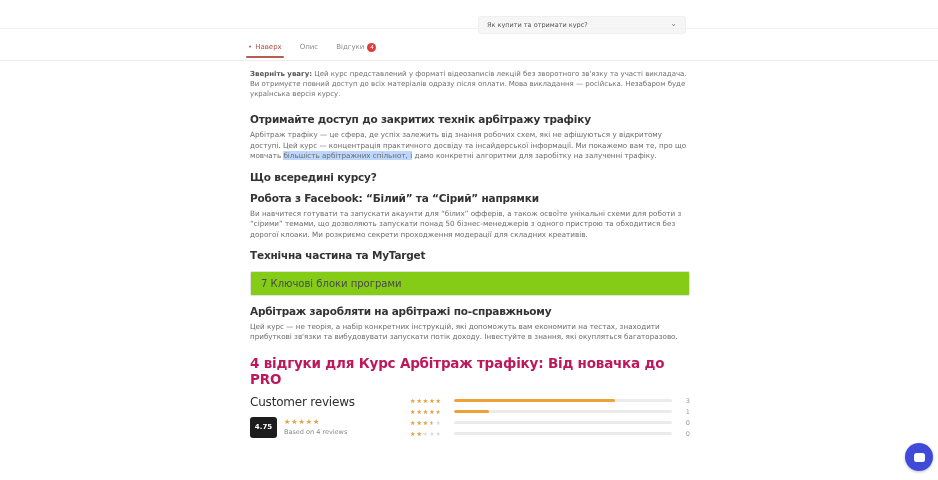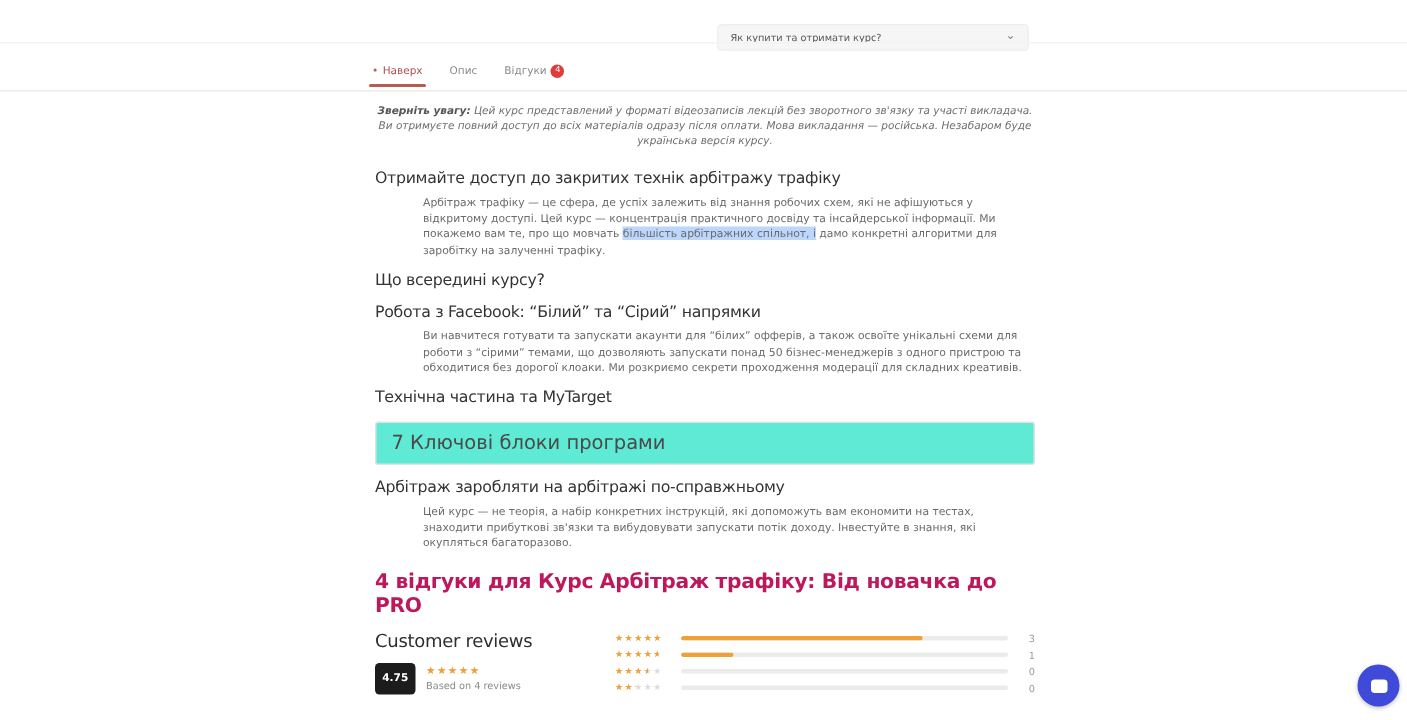--- a/index.html
+++ b/index.html
@@ -20,28 +20,28 @@
   .tab { font-size:7px; color:#8a8a8a; display:flex; align-items:center; gap:3px; cursor:pointer; position:relative; padding-bottom:6px; }
   .tab.active { color:#a8524a; }
   .tab.active .bullet { color:#b85c52; }
   .tab.active::after { content:""; position:absolute; left:-2px; right:-2px; bottom:-1px; height:2px; background:#b85c52; border-radius:1px; }
   .tab-badge { background:#e23b3b; color:#fff; border-radius:50%; width:9px; height:9px;
     font-size:5.5px; display:inline-flex; align-items:center; justify-content:center; }
   .tabs-line { position:absolute; left:0; top:60px; width:100%; border-top:1px solid #ececec; }
 
   
   .content { position:absolute; left:250px; top:70px; width:440px; }
-  .notice { font-size:7px; line-height:1.4; font-style:italic; color:#6e6e6e; margin-bottom:14px;text-align:center; }
+  .notice { font-size:7px; line-height:1.4; color:#6e6e6e; margin-bottom:14px; }
   .notice b { color:#555; }
-  h2.sec { font-size:10.5px; font-weight:normal; color:#333; margin:9px 0 5px 0; letter-spacing:-0.2px; }
-  p.sec-body { font-size:7.2px; line-height:1.45; color:#6b6b6b; margin-bottom:6px;margin-left:32px; }
+  h2.sec { font-size:10.5px; font-weight:bold; color:#333; margin:9px 0 5px 0; letter-spacing:-0.2px; }
+  p.sec-body { font-size:7.2px; line-height:1.45; color:#6b6b6b; margin-bottom:6px; }
   .hl { background:#bcd6fc; }
 
-  .accordion { border:1px solid #e2e2e2; border-radius:2px; background:#5eead4;
-    padding:6px 10px; margin:10px 0 4px 0; font-size:13px; color:#4a4a4a; cursor:pointer; }
+  .accordion { border:1px solid #e2e2e2; border-radius:2px; background:#84cc16;
+    padding:6px 10px; margin:10px 0 4px 0; font-size:10px; color:#4a4a4a; cursor:pointer; }
 
   .reviews-title { font-size:13.5px; font-weight:bold; color:#be185d; margin:12px 0 8px 0; letter-spacing:-0.2px; }
 
   
   .cr-wrap { display:flex; align-items:flex-start; }
   .cr-left { width:160px; }
   .cr-left h3 { font-size:12px; font-weight:normal; color:#2e2e2e; margin-bottom:8px; letter-spacing:-0.2px; }
   .cr-score-row { display:flex; align-items:center; gap:7px; }
   .cr-score { width:27px; height:21px; background:#1c1c1c; color:#fff; border-radius:3px;
     display:flex; align-items:center; justify-content:center; font-size:7px; font-weight:bold; }

